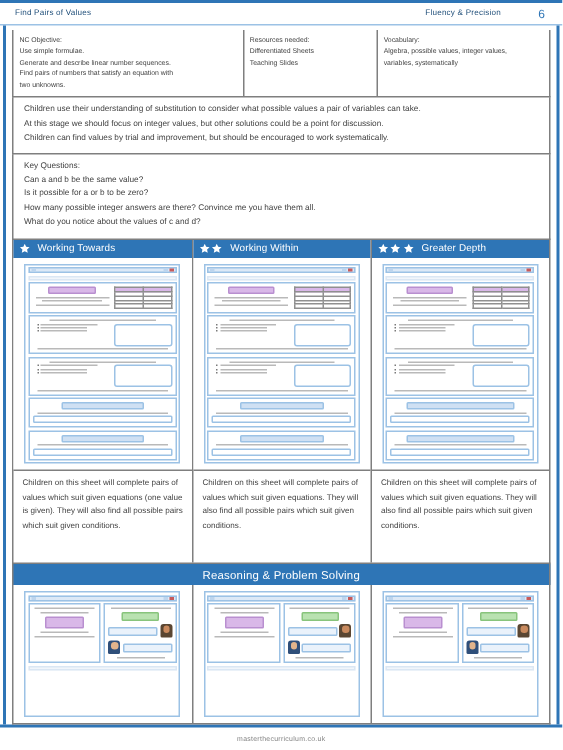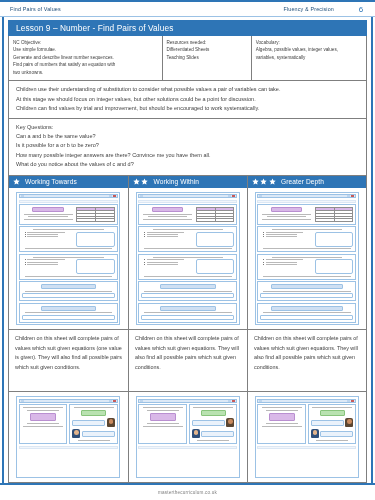--- a/index.html
+++ b/index.html
@@ -217,21 +217,20 @@
     <span class="topbar-left">Find Pairs of Values</span>
     <span class="topbar-spacer"></span>
     <span class="topbar-right">Fluency &amp; Precision</span>
     <span class="topbar-page">6</span>
   </div>
 
   <div class="body">
     <div class="outer-rule-left"></div>
     <div class="outer-rule-right"></div>
 
-    <div class="lesson-title">Lesson 9 – Number - Find Pairs of Values</div>
 
     <div class="info-table">
       <div class="info-cell c1">
         <div class="line">NC Objective:</div>
         <div class="line">Use simple formulae.</div>
         <div class="line">Generate and describe linear number sequences.</div>
         <div class="line">Find pairs of numbers that satisfy an equation with</div>
         <div class="line">two unknowns.</div>
       </div>
       <div class="info-cell c2">
@@ -682,20 +681,21 @@
                   <span class="ln l"></span>
                 </div>
               <div class="ans-line"></div>
             </div>
           </div>
         </div>
         <div class="desc">Children on this sheet will complete pairs of values which suit given equations. They will also find all possible pairs which suit given conditions.</div>
       </div>
     </div>
 
+    <div class="reason-banner">Reasoning &amp; Problem Solving</div>
 
     <div class="rps-wrap">
 
       <div class="rps-col">
         <div class="rps">
           <div class="ws-topbar">
               <i></i>
               <span class="grow"></span>
               <i></i>
               <i class="red"></i>

